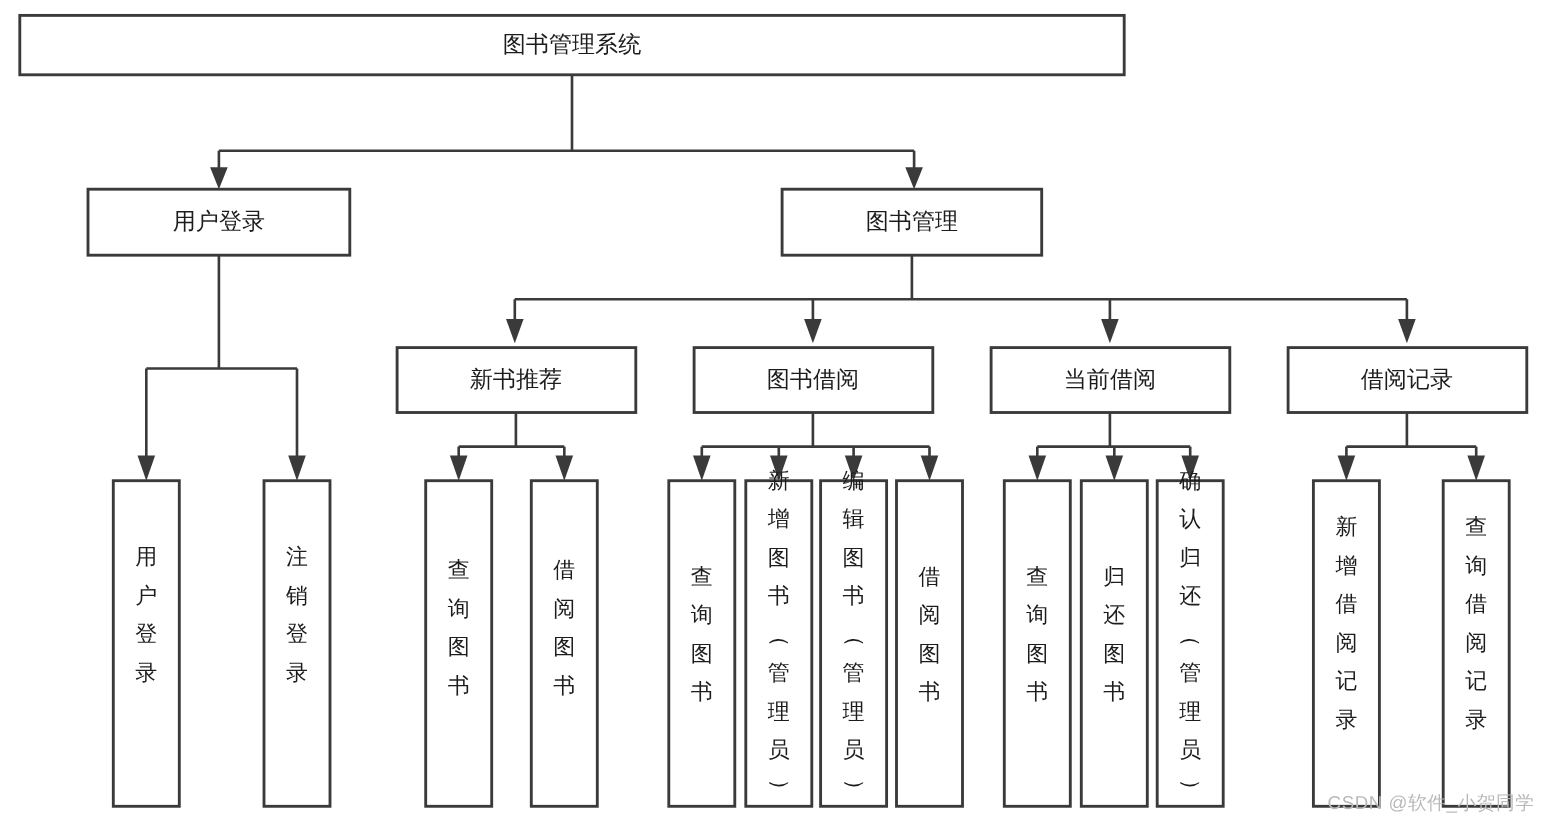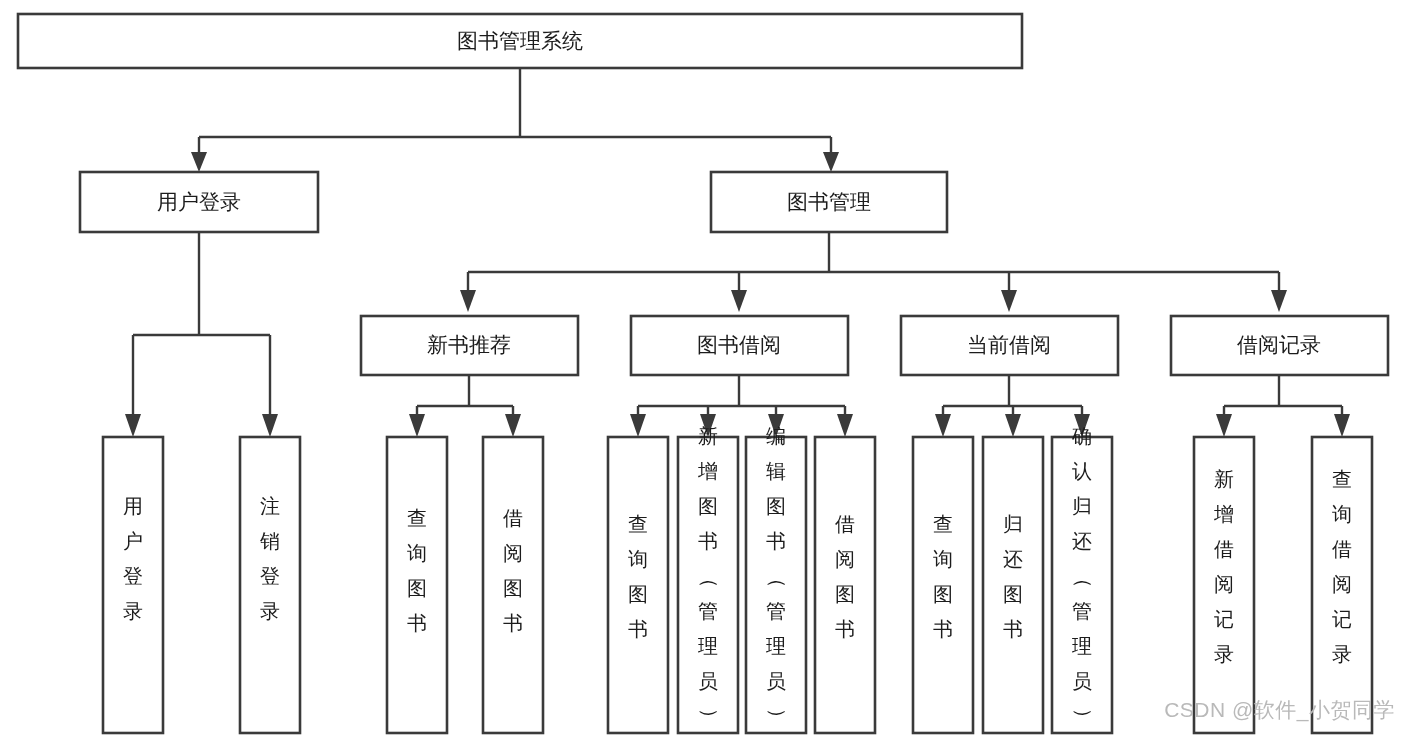--- a/index.html
+++ b/index.html
@@ -50,23 +50,23 @@
     font-size: 21px;
     text-anchor: middle;
     dominant-baseline: middle;
   }
   text.node-label.vertical-char {
     font-size: 20px;
   }
   .watermark {
     position: absolute;
     right: 10px;
-    bottom: 23px;
+    bottom: 6px;
     font-family: "Liberation Sans", "DejaVu Sans", sans-serif;
-    font-size: 21px;
+    font-size: 17px;
     color: #b9b9b9;
     letter-spacing: 0.5px;
     white-space: nowrap;
     pointer-events: none;
   }
 </style>
 </head>
 <body>
 
 <div id="diagram-root">

